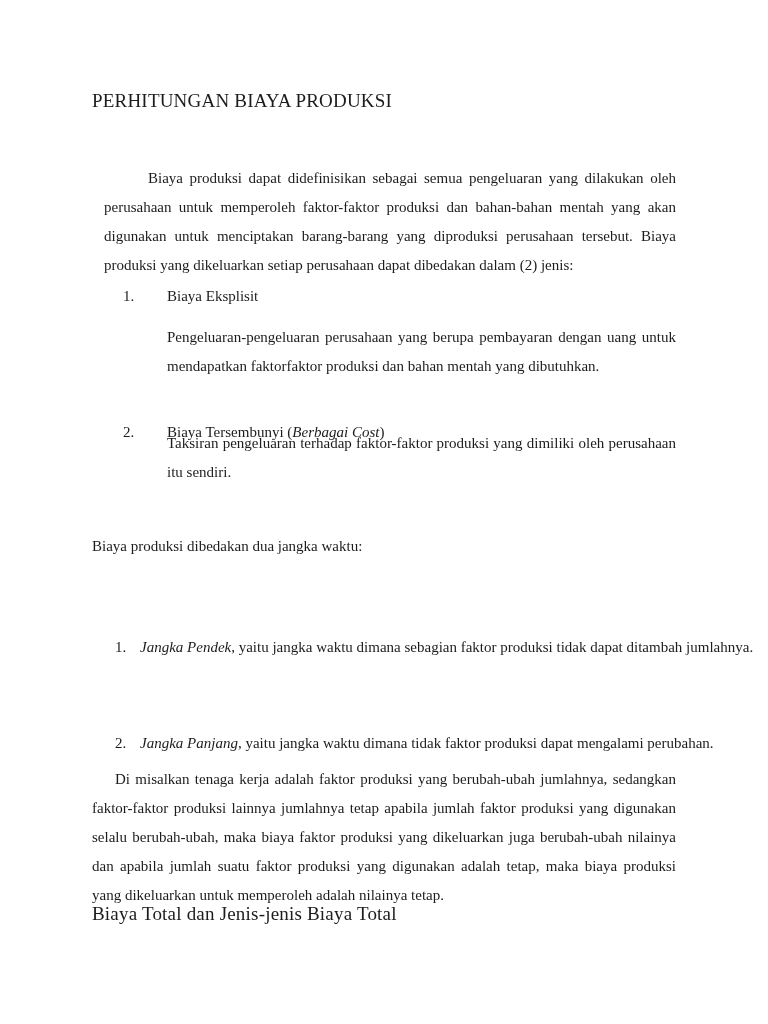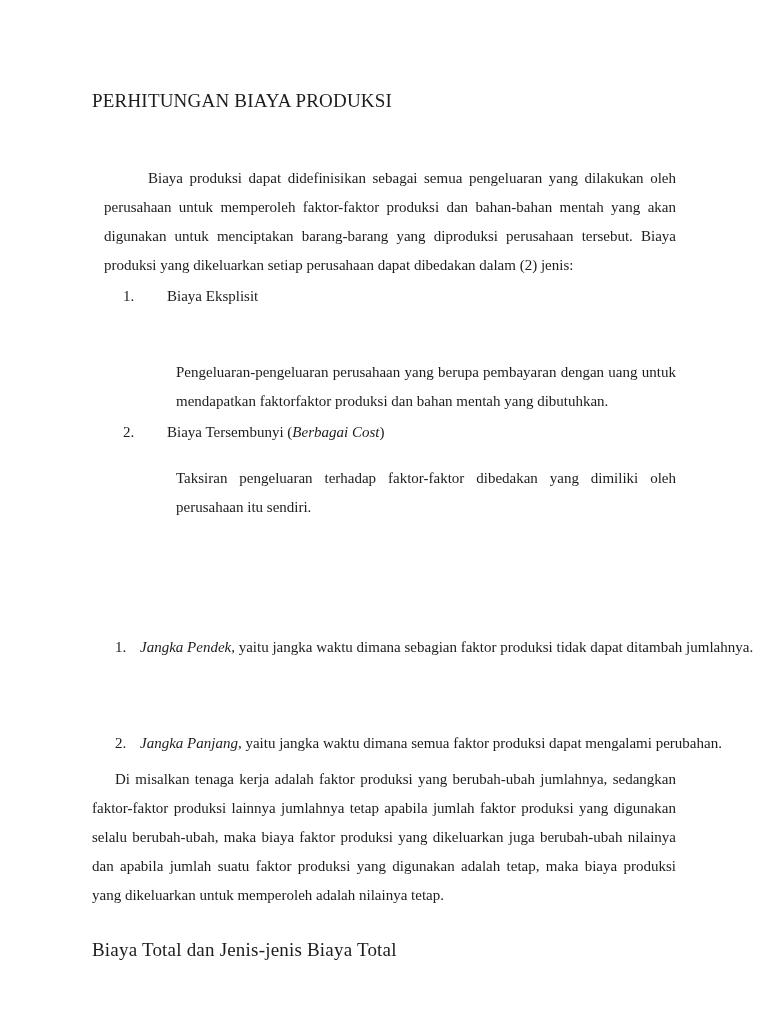--- a/index.html
+++ b/index.html
@@ -44,21 +44,21 @@
     text-indent: 23px;
     margin-top: 28px;
   }
   .list-row { position: relative; }
   .marker-1 {
     position: absolute;
     left: 31px;
     top: 0;
   }
   .content-1 { margin-left: 75px; }
-  .desc-1 { left: 176px; margin-top: 35px; }
+  .desc-1 { left: 167px; }
   .marker-2 {
     position: absolute;
     left: 23px;
     top: 0;
   }
   .content-2 { margin-left: 48px; }
   i { font-style: italic; }
 </style>
 </head>
 <body>
@@ -75,31 +75,32 @@
     <div class="content-1"><span>Biaya Eksplisit</span><i></i><span></span></div>
   </div>
 
   <div class="abs body-text just desc-1" style="top:323px;">Pengeluaran-pengeluaran perusahaan yang berupa pembayaran dengan uang untuk mendapatkan faktorfaktor produksi dan bahan mentah yang dibutuhkan.</div>
 
   <div class="abs body-text list-row" style="top:389px;">
     <span class="marker-1">2.</span>
     <div class="content-1"><span>Biaya Tersembunyi (</span><i>Berbagai Cost</i><span>)</span></div>
   </div>
 
-  <div class="abs body-text just desc-1" style="top:429px;">Taksiran pengeluaran terhadap faktor-faktor dibedakan yang dimiliki oleh perusahaan itu sendiri.</div>
+  <div class="abs body-text just desc-1" style="top:429px;">Taksiran pengeluaran terhadap faktor-faktor produksi yang dimiliki oleh perusahaan itu sendiri.</div>
 
+  <div class="abs body-text" style="top:532px;">Biaya produksi dibedakan dua jangka waktu:</div>
 
   <div class="abs body-text list-row" style="top:575px;">
     <span class="marker-2">1.</span>
     <div class="content-2"><i>Jangka Pendek</i><span>, yaitu jangka waktu dimana sebagian faktor produksi tidak dapat ditambah jumlahnya.</span></div>
   </div>
 
   <div class="abs body-text list-row" style="top:642px;">
     <span class="marker-2">2.</span>
-    <div class="content-2"><i>Jangka Panjang</i><span>, yaitu jangka waktu dimana semua faktor produksi dapat mengalami perubahan.</span></div>
+    <div class="content-2"><i>Jangka Panjang</i><span>, yaitu jangka waktu dimana tidak faktor produksi dapat mengalami perubahan.</span></div>
   </div>
 
 
   <div class="abs body-text just short-run-para" style="top:737px;">Di misalkan tenaga kerja adalah faktor produksi yang berubah-ubah jumlahnya, sedangkan faktor-faktor produksi lainnya jumlahnya tetap apabila jumlah faktor produksi yang digunakan selalu berubah-ubah, maka biaya faktor produksi yang dikeluarkan juga berubah-ubah nilainya dan apabila jumlah suatu faktor produksi yang digunakan adalah tetap, maka biaya produksi yang dikeluarkan untuk memperoleh adalah nilainya tetap.</div>
 
-  <div class="abs heading" style="top:940px;">Biaya Total dan Jenis-jenis Biaya Total</div>
+  <div class="abs heading" style="top:904px;">Biaya Total dan Jenis-jenis Biaya Total</div>
 
 </div>
 
 </body></html>

